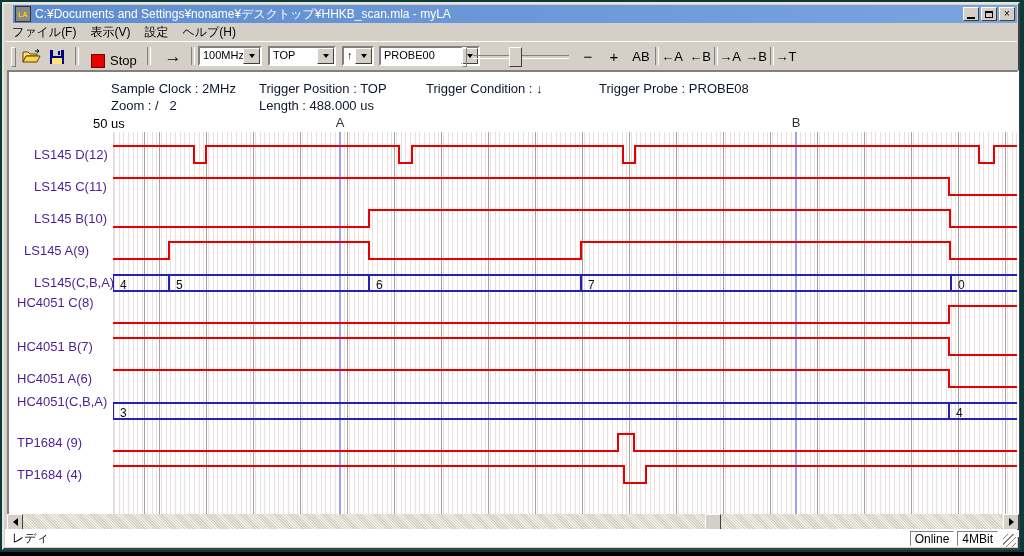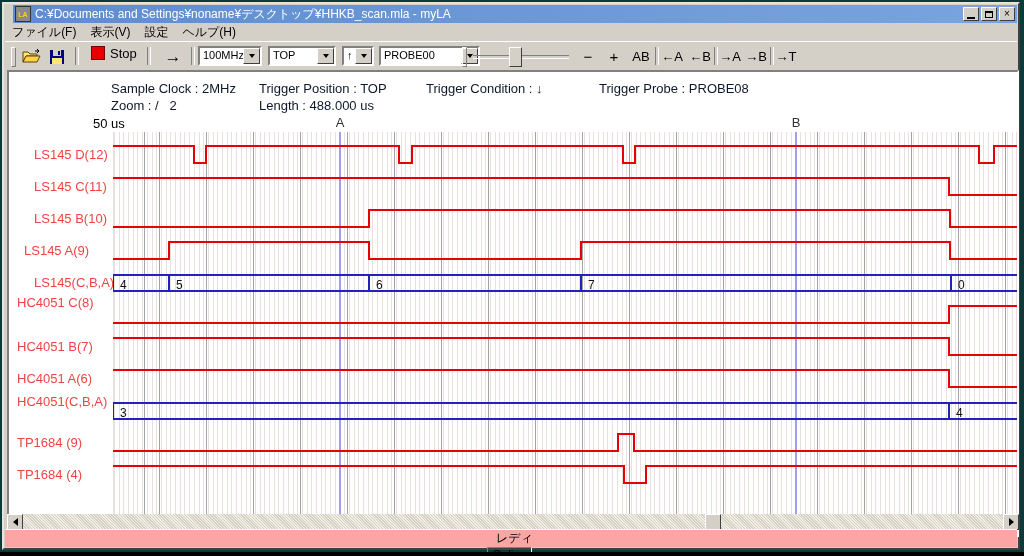--- a/index.html
+++ b/index.html
@@ -21,21 +21,21 @@
   .glyph-min{width:8px;height:2px;background:#000;margin-top:8px;}
   .glyph-max{width:8px;height:7px;border:1px solid #000;border-top:2px solid #000;box-sizing:border-box;}
   
   .menubar{position:absolute;left:1px;top:20px;right:1px;height:17px;display:flex;align-items:center;font-size:12px;}
   .menu-item{padding:1px 7px;color:#000;}
   
   .toolbar{position:absolute;left:1px;top:37px;right:1px;height:29px;border-top:1px solid #fff;}
   .grip{position:absolute;top:5px;width:3px;height:18px;border:1px solid;border-color:#fff #808080 #808080 #fff;}
   .tbsep{position:absolute;top:5px;width:2px;height:18px;border-left:1px solid #808080;border-right:1px solid #fff;}
   .tbicon{position:absolute;top:4px;width:24px;height:21px;display:flex;align-items:center;justify-content:center;}
-  .stop-btn{position:absolute;top:4px;height:22px;display:flex;align-items:flex-start;gap:5px;padding:0 8px;font-size:13px;}
+  .stop-btn{position:absolute;top:4px;height:22px;display:flex;align-items:flex-end;gap:5px;padding:0 8px;font-size:13px;}
   .stop-square{width:12px;height:12px;background:#e80000;border:1px solid #7a0000;}
   .flatbtn{position:absolute;top:4px;height:21px;display:flex;align-items:center;justify-content:center;
            font-size:13px;color:#000;}
   .combo{position:absolute;top:4px;height:20px;background:#fff;border:2px solid;
          border-color:#808080 #fff #fff #808080;box-sizing:border-box;display:flex;align-items:stretch;}
   .combo-value{flex:1;font-size:11px;padding:1px 3px;white-space:nowrap;overflow:hidden;}
   .combo-btn{width:15px;background:#d4d0c8;border:1px solid;border-color:#fff #404040 #404040 #fff;
              display:flex;align-items:center;justify-content:center;flex:none;}
   .tri-down{width:0;height:0;border-left:3px solid transparent;border-right:3px solid transparent;border-top:4px solid #000;}
   .slider-track{position:absolute;top:13px;height:2px;border-top:1px solid #808080;border-bottom:1px solid #fff;}
@@ -46,33 +46,33 @@
           border:2px solid;border-color:#808080 #fff #fff #808080;box-sizing:border-box;overflow:hidden;}
   .info-text{position:absolute;font-size:13px;color:#0f172a;white-space:pre;}
   .scale-label{position:absolute;font-size:13px;color:#000000;}
   .marker-label{position:absolute;font-size:13px;color:#333;transform:translateX(-50%);}
   .plot-grid{position:absolute;left:104px;top:60px;width:908px;height:387px;
      background-image:
        repeating-linear-gradient(90deg,#a3a3a3 0 1px,transparent 1px 47px),
        repeating-linear-gradient(90deg,#eadfdf 0 1px,transparent 1px 4.7px);
      background-position:46px 0,1px 0;}
   #wave-svg{position:absolute;left:104px;top:60px;width:908px;height:387px;}
-  .ch-label{position:absolute;font-size:13px;color:#ef4444;white-space:nowrap;}
+  .ch-label{position:absolute;font-size:13px;color:#4c1d95;white-space:nowrap;}
   
   .hscroll{position:absolute;left:3px;bottom:18px;width:1012px;height:16px;background:#f1efe2;
      background-image:repeating-linear-gradient(45deg,#d4d0c8 0 1px,transparent 1px 2px);}
   .sb-btn{position:absolute;top:0;width:16px;height:16px;background:#d4d0c8;border:1px solid;
           border-color:#fff #404040 #404040 #fff;display:flex;align-items:center;justify-content:center;box-sizing:border-box;}
   .tri-left{width:0;height:0;border-top:4px solid transparent;border-bottom:4px solid transparent;border-right:5px solid #000;}
   .tri-right{width:0;height:0;border-top:4px solid transparent;border-bottom:4px solid transparent;border-left:5px solid #000;}
   .sb-thumb{position:absolute;top:0;width:16px;height:16px;background:#d4d0c8;border:1px solid;
             border-color:#fff #404040 #404040 #fff;box-sizing:border-box;}
   
-  .statusbar{position:absolute;left:1px;bottom:1px;right:1px;height:17px;background:#fca5a5;
-             border-top:1px solid #fff;display:flex;align-items:center;font-size:12px;flex-direction:column;}
+  .statusbar{position:absolute;left:1px;bottom:1px;right:1px;height:17px;background:#ffffff;
+             border-top:1px solid #fff;display:flex;align-items:center;font-size:12px;}
   .status-ready{padding-left:7px;flex:1;}
   .status-panel{height:15px;border:1px solid;border-color:#808080 #fff #fff #808080;
                 padding:0 4px;margin-right:3px;display:flex;align-items:center;box-sizing:border-box;}
   .resize-grip{width:13px;height:13px;margin:0 1px 0 2px;align-self:flex-end;
      background-image:repeating-linear-gradient(135deg,transparent 0 2px,#fff 2px 3px,#808080 3px 4px);}
 </style>
 </head>
 <body>
 
 <div id="screen">

